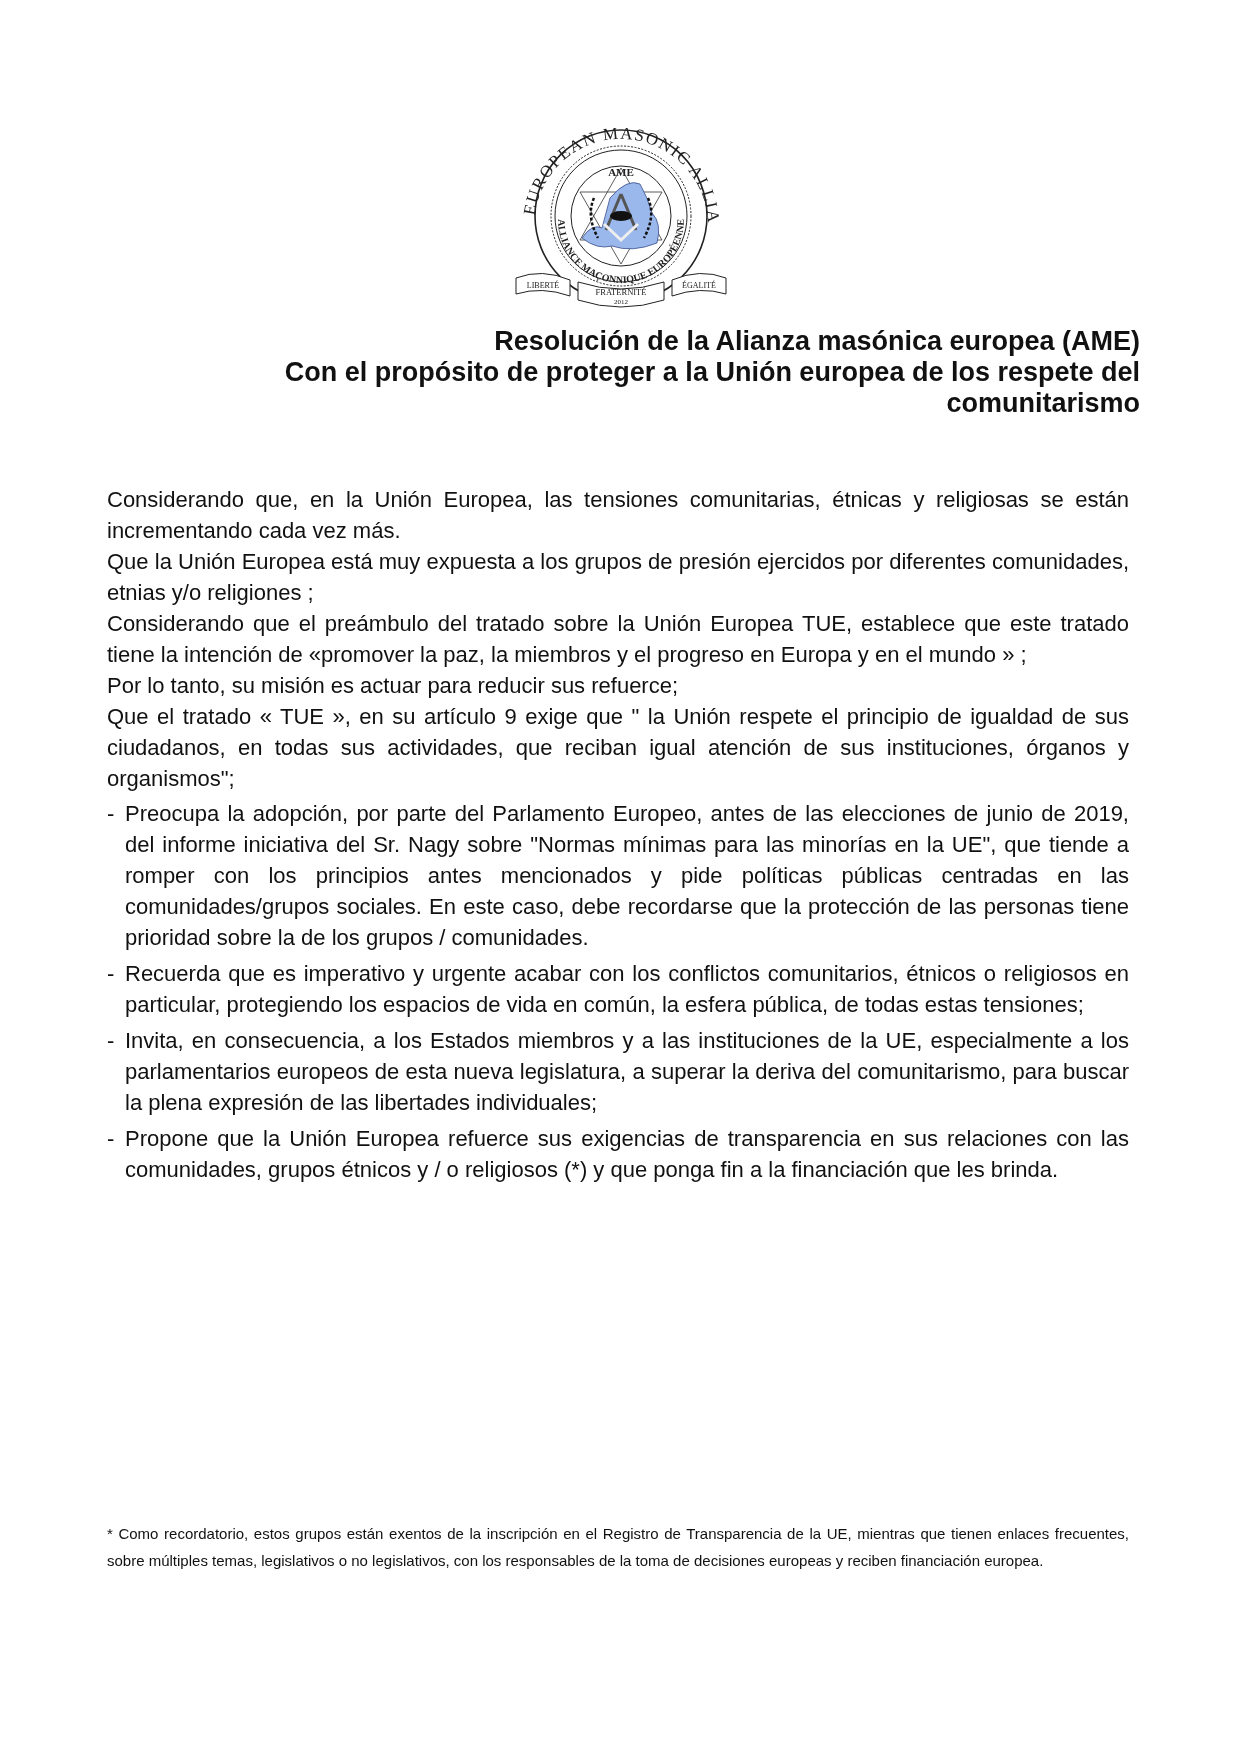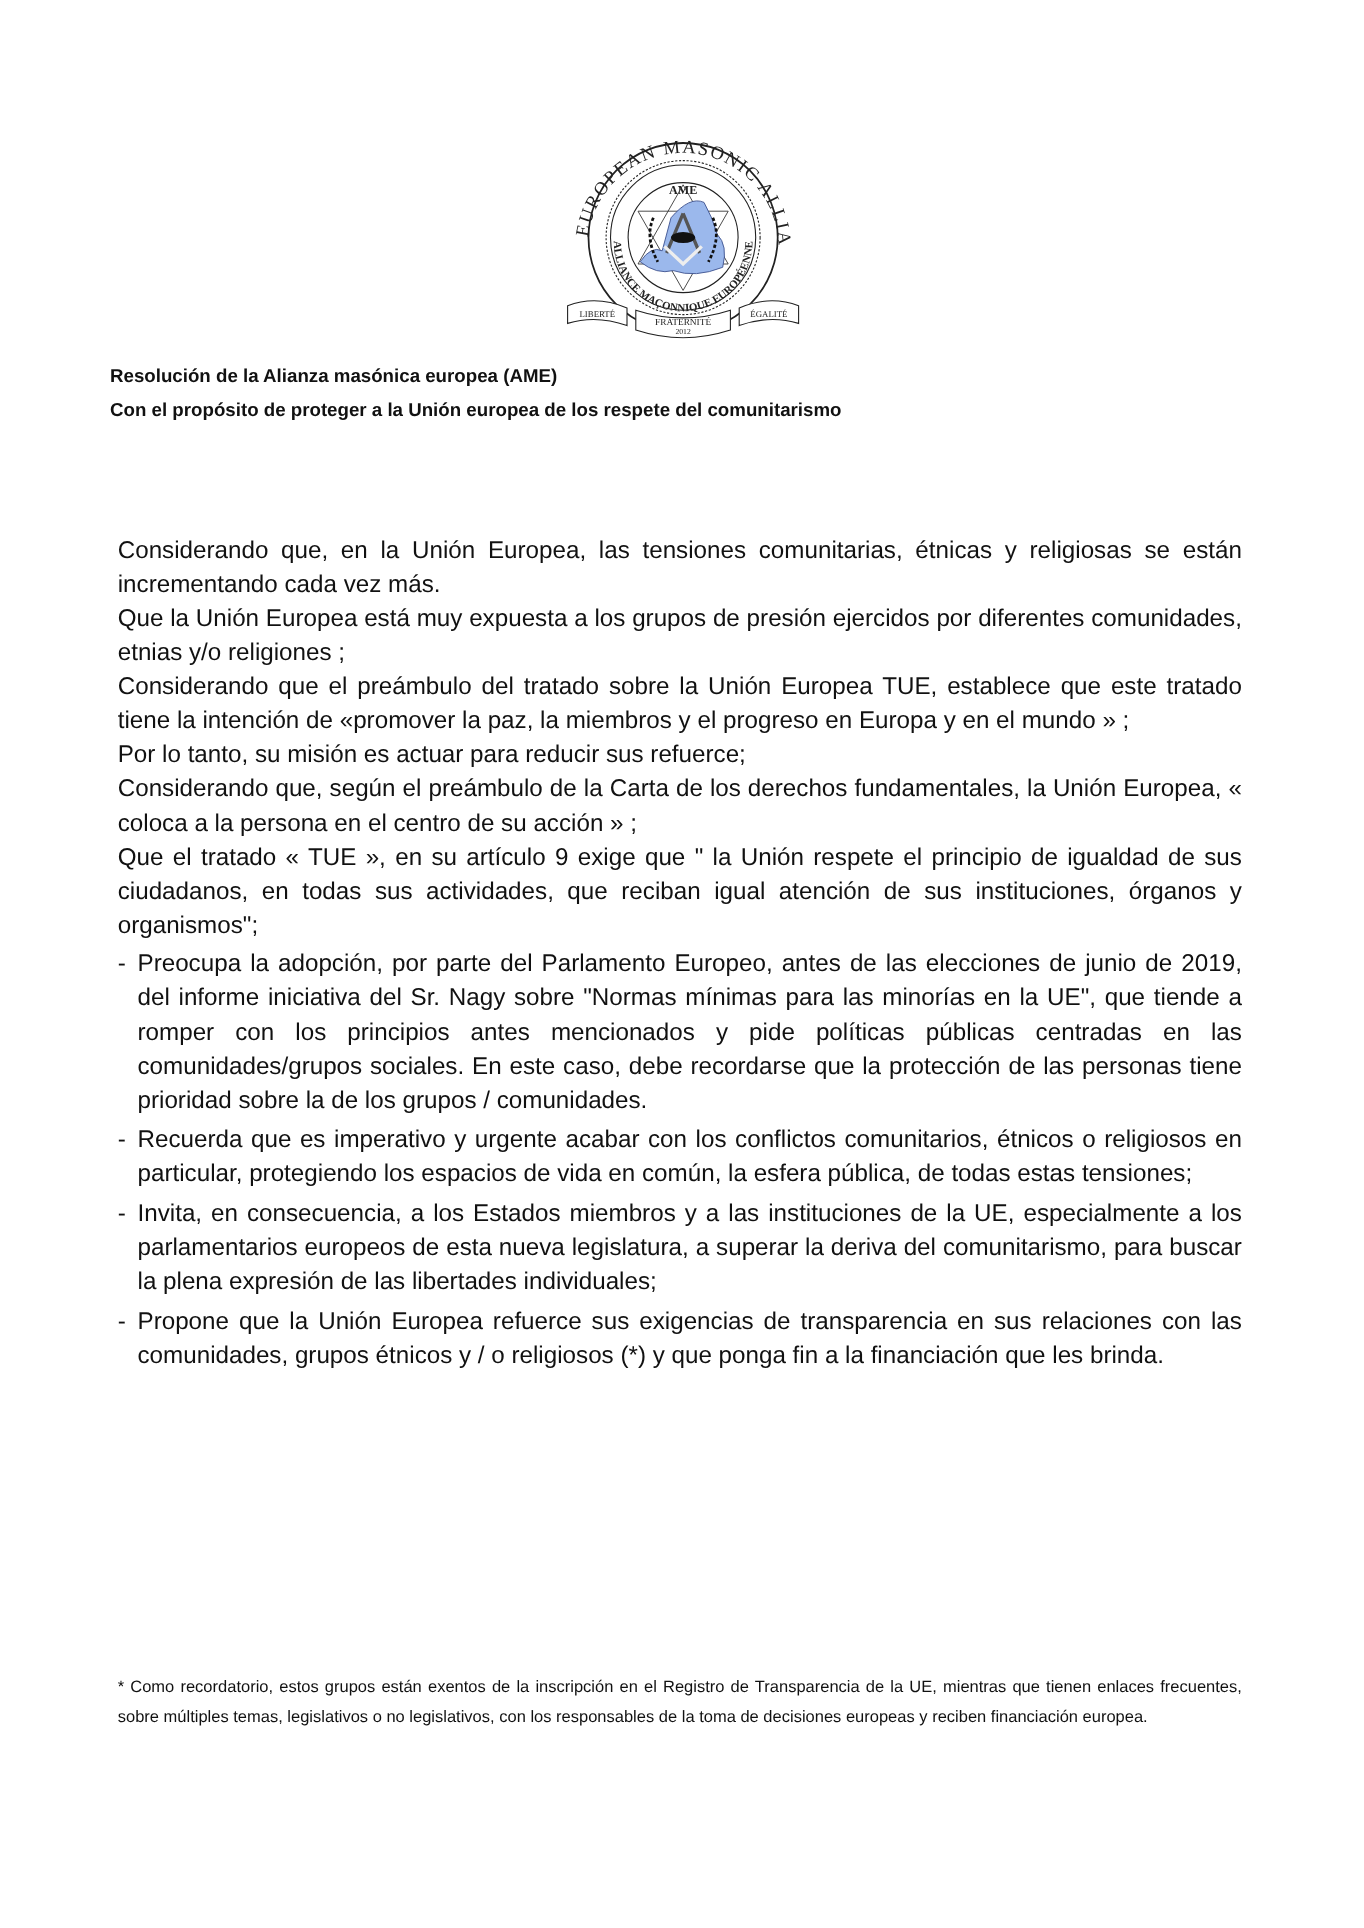--- a/index.html
+++ b/index.html
@@ -1,20 +1,20 @@
 <!DOCTYPE html>
 <html><head>
 <meta charset="utf-8">
 <style>
   html, body { margin: 0; padding: 0; background: #ffffff; }
   body { width: 1240px; height: 1753px; position: relative; overflow: hidden;
          font-family: "Liberation Sans", sans-serif; color: #111; }
   .logo { position: absolute; left: 512px; top: 128px; width: 218px; height: 180px; }
-  .titles { position: absolute; left: 100px; top: 326px; width: 1040px; text-align: left;
-            font-weight: bold; font-size: 17px; line-height: 31px; }
+  .titles { position: absolute; left: 100px; top: 326px; width: 1040px; text-align: right;
+            font-weight: bold; font-size: 27px; line-height: 31px; }
   .body { position: absolute; left: 107px; top: 448px; width: 1022px;
           font-size: 22px; line-height: 31px; margin-top: 36px; }
   .para { margin: 0; text-align: justify; }
   .bullets { margin: 4px 0 0 0; padding: 0; list-style: none; }
   .bullets li { position: relative; padding-left: 18px; text-align: justify; margin-bottom: 5px; }
   .bullets .dash { position: absolute; left: 0; top: 0; }
   .footnote { position: absolute; left: 107px; top: 1520px; width: 1022px;
               font-size: 15px; line-height: 27px; text-align: justify; }
 </style>
 </head>
@@ -57,21 +57,20 @@
 <div class="titles">
   <div>Resolución de la Alianza masónica europea (AME)</div>
   <div>Con el propósito de proteger a la Unión europea de los respete del comunitarismo</div>
 </div>
 
 <div class="body">
   <p class="para">Considerando que, en la Unión Europea, las tensiones comunitarias, étnicas y religiosas se están incrementando cada vez más.</p>
   <p class="para">Que la Unión Europea está muy expuesta a los grupos de presión ejercidos por diferentes comunidades, etnias y/o religiones ;</p>
   <p class="para">Considerando que el preámbulo del tratado sobre la Unión Europea TUE, establece que este tratado tiene la intención de «promover la paz, la miembros y el progreso en Europa y en el mundo » ;</p>
   <p class="para">Por lo tanto, su misión es actuar para reducir sus refuerce;</p>
-  <p class="para">Considerando que, según el preámbulo de la Carta de los derechos fundamentales, la Unión Europea, « coloca a la persona en el centro de su acción » ;</p>
   <p class="para">Que el tratado « TUE », en su artículo 9 exige que " la Unión respete el principio de igualdad de sus ciudadanos, en todas sus actividades, que reciban igual atención de sus instituciones, órganos y organismos";</p>
 
   <ul class="bullets">
     <li>
       <span class="dash">-</span>
       <span>Preocupa la adopción, por parte del Parlamento Europeo, antes de las elecciones de junio de 2019, del informe iniciativa del Sr. Nagy sobre "Normas mínimas para las minorías en la UE", que tiende a romper con los principios antes mencionados y pide políticas públicas centradas en las comunidades/grupos sociales. En este caso, debe recordarse que la protección de las personas tiene prioridad sobre la de los grupos / comunidades.</span>
     </li>
     <li>
       <span class="dash">-</span>
       <span>Recuerda que es imperativo y urgente acabar con los conflictos comunitarios, étnicos o religiosos en particular, protegiendo los espacios de vida en común, la esfera pública,  de todas estas tensiones;</span>

